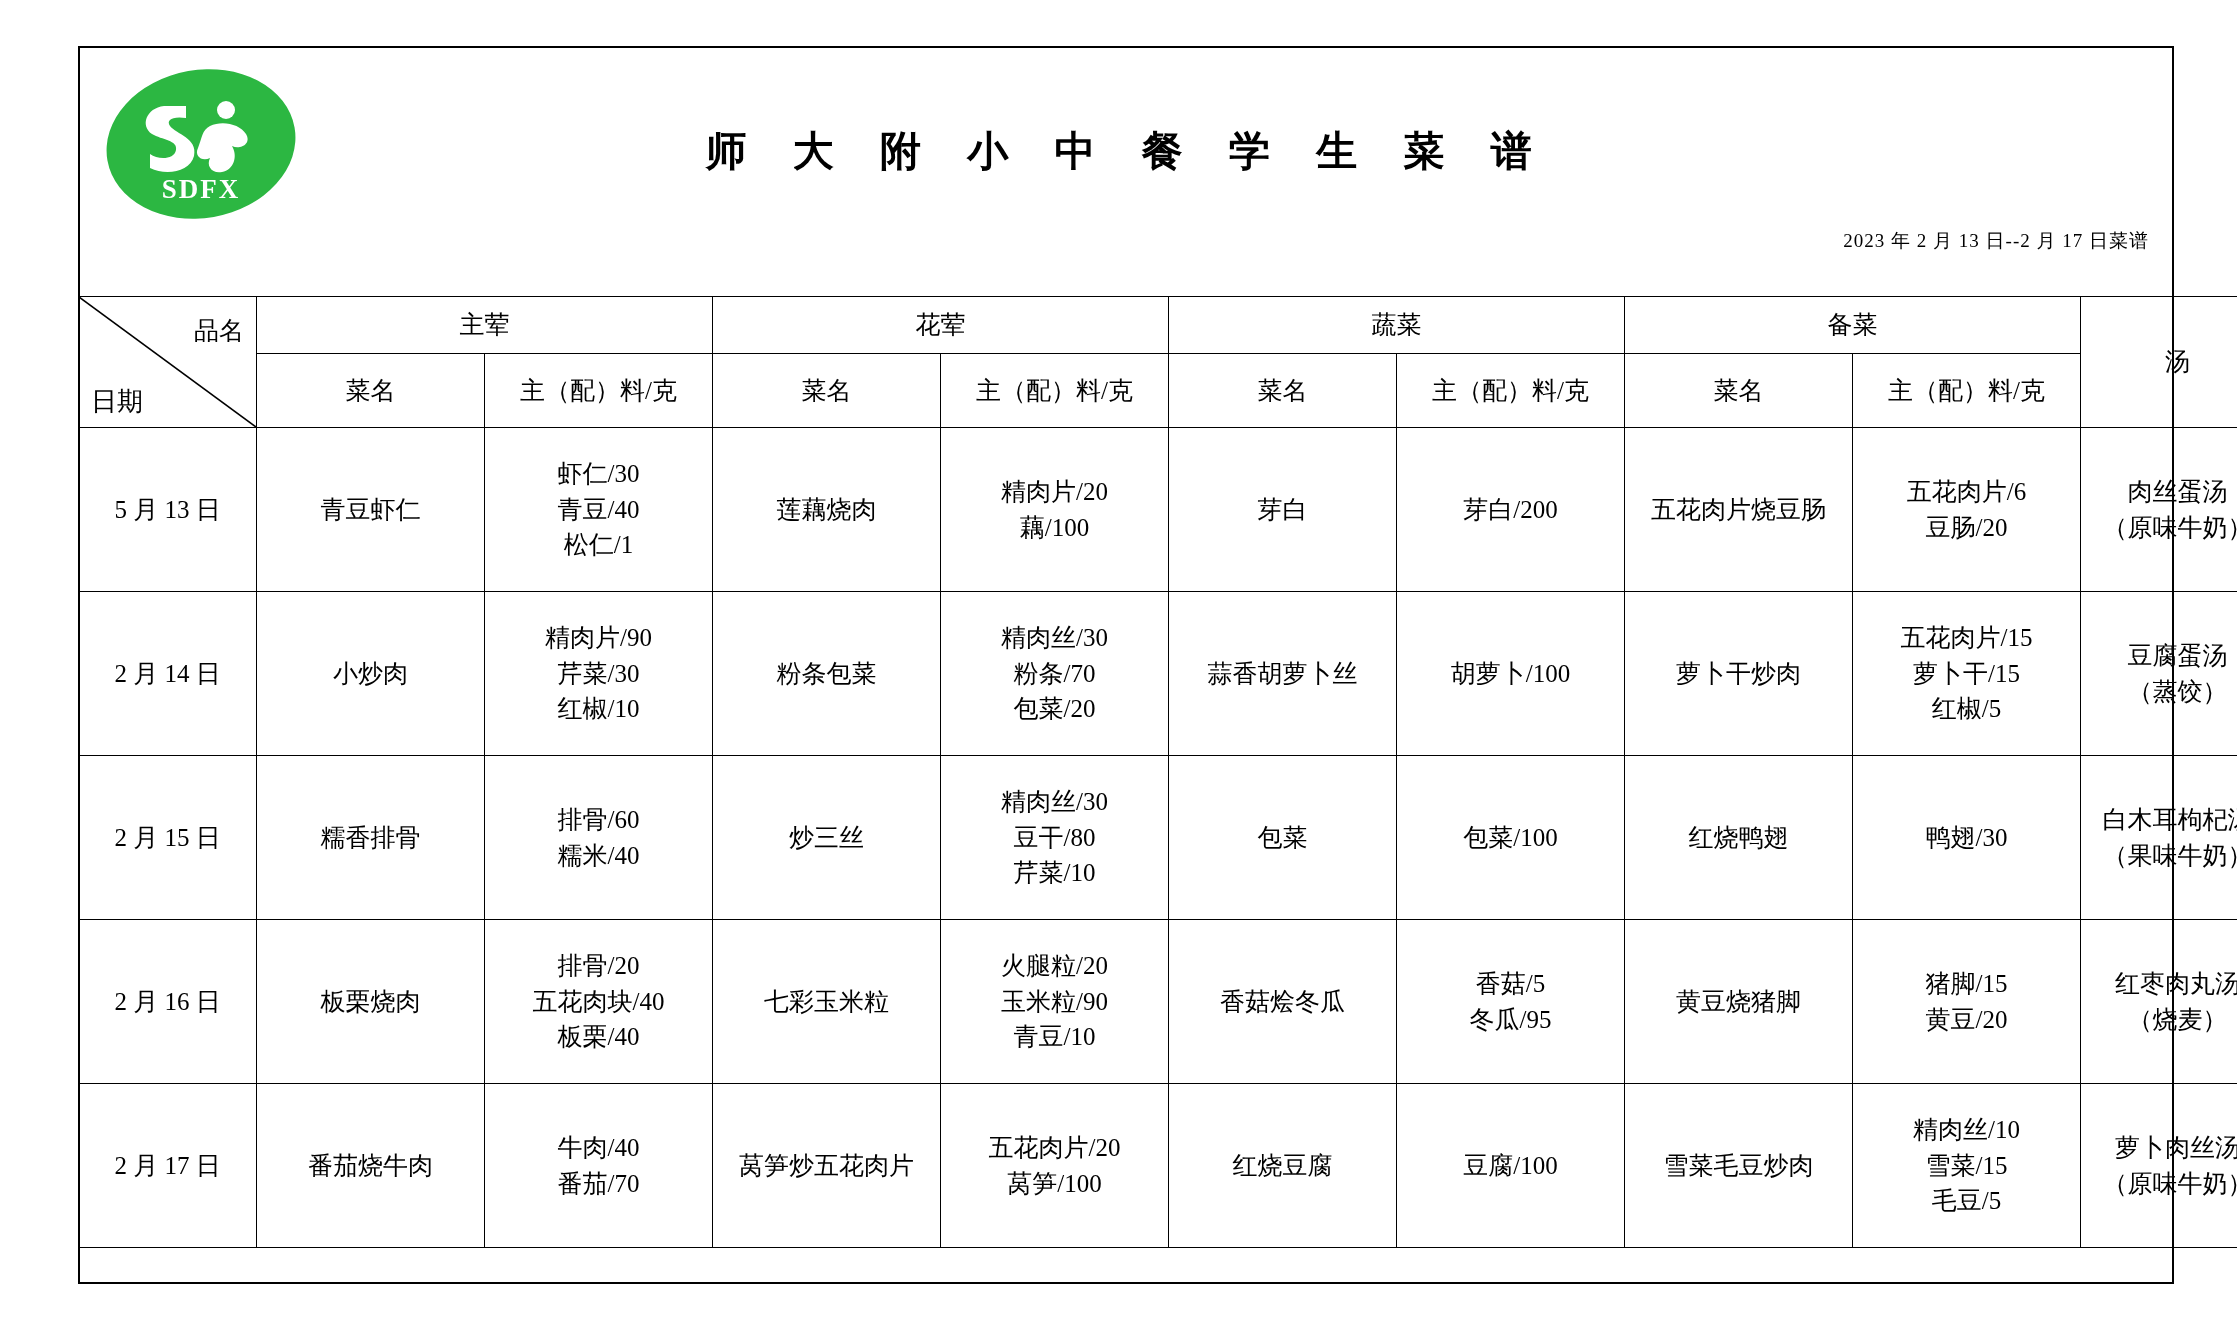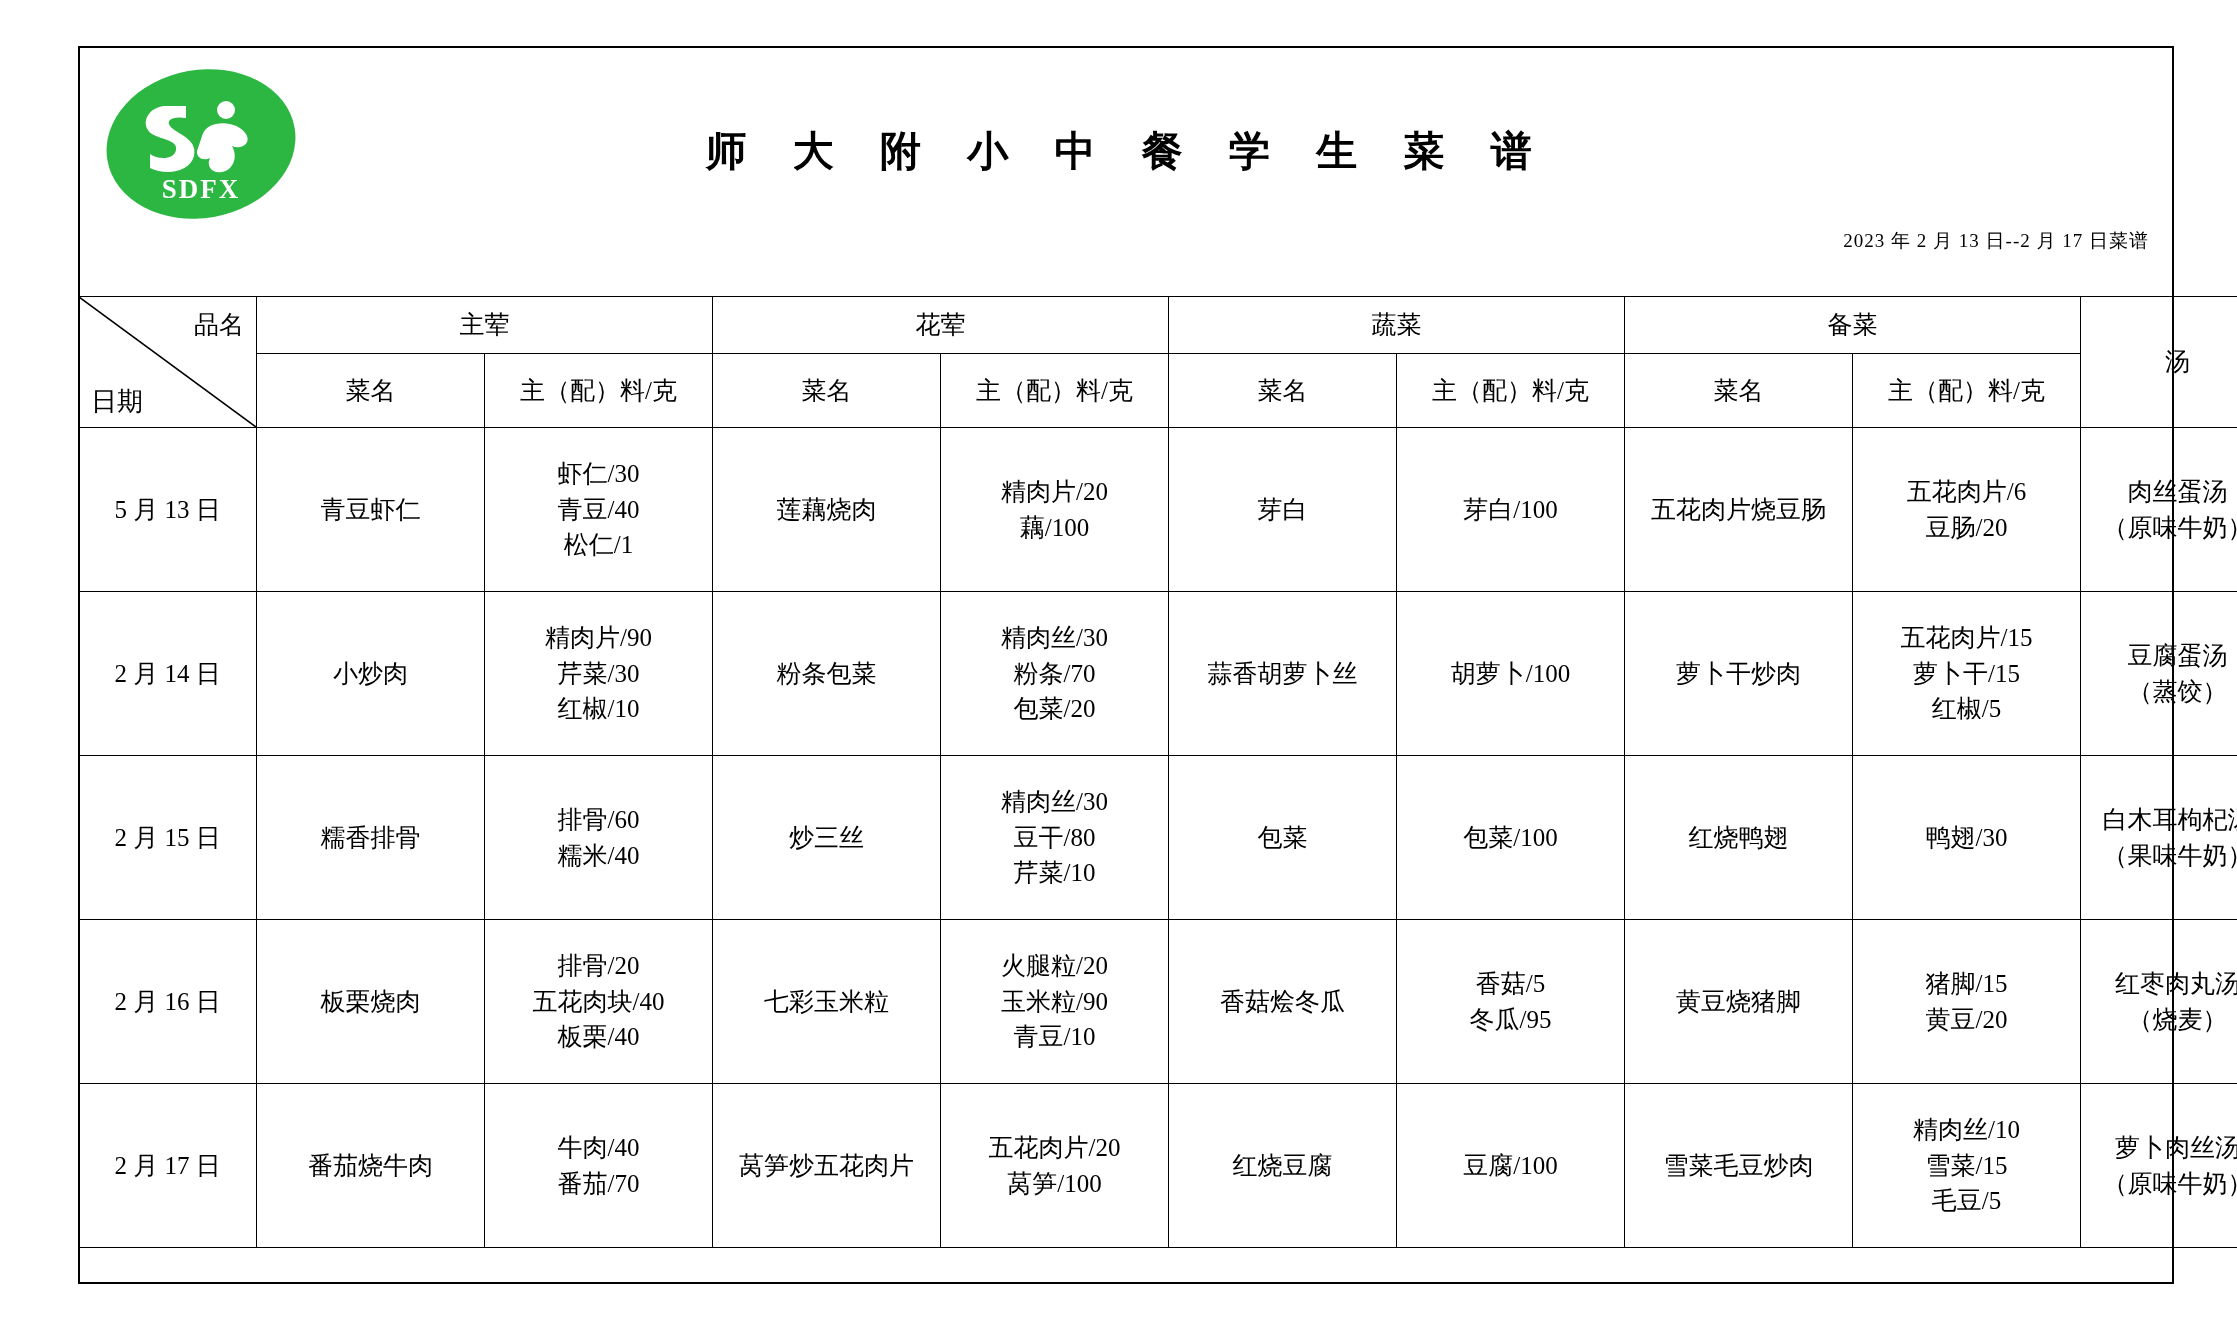--- a/index.html
+++ b/index.html
@@ -95,21 +95,21 @@
     height: 130px;
     padding: 0 !important;
   }
   .corner-cell .diag {
     position: absolute;
     left: 0; top: 0; width: 100%; height: 100%;
   }
   .corner-cell .pin {
     position: absolute;
     right: 12px;
-    top: 10px;
+    top: 16px;
     font-size: 25px;
   }
   .corner-cell .date-lbl {
     position: absolute;
     left: 12px;
     bottom: 6px;
     font-size: 26px;
   }
   .grp-head {
     height: 56px;
@@ -192,21 +192,21 @@
       <tr class="body-row">
         <td>5 月 13 日</td>
         <td>青豆虾仁</td>
         <td class="multi">虾仁/30
 青豆/40
 松仁/1</td>
         <td>莲藕烧肉</td>
         <td class="multi">精肉片/20
 藕/100</td>
         <td>芽白</td>
-        <td class="multi">芽白/100</td>
+        <td class="multi">芽白/200</td>
         <td>五花肉片烧豆肠</td>
         <td class="multi">五花肉片/6
 豆肠/20</td>
         <td class="multi">肉丝蛋汤
 （原味牛奶）</td>
 
       </tr>
       <tr class="body-row">
         <td>2 月 14 日</td>
         <td>小炒肉</td>

